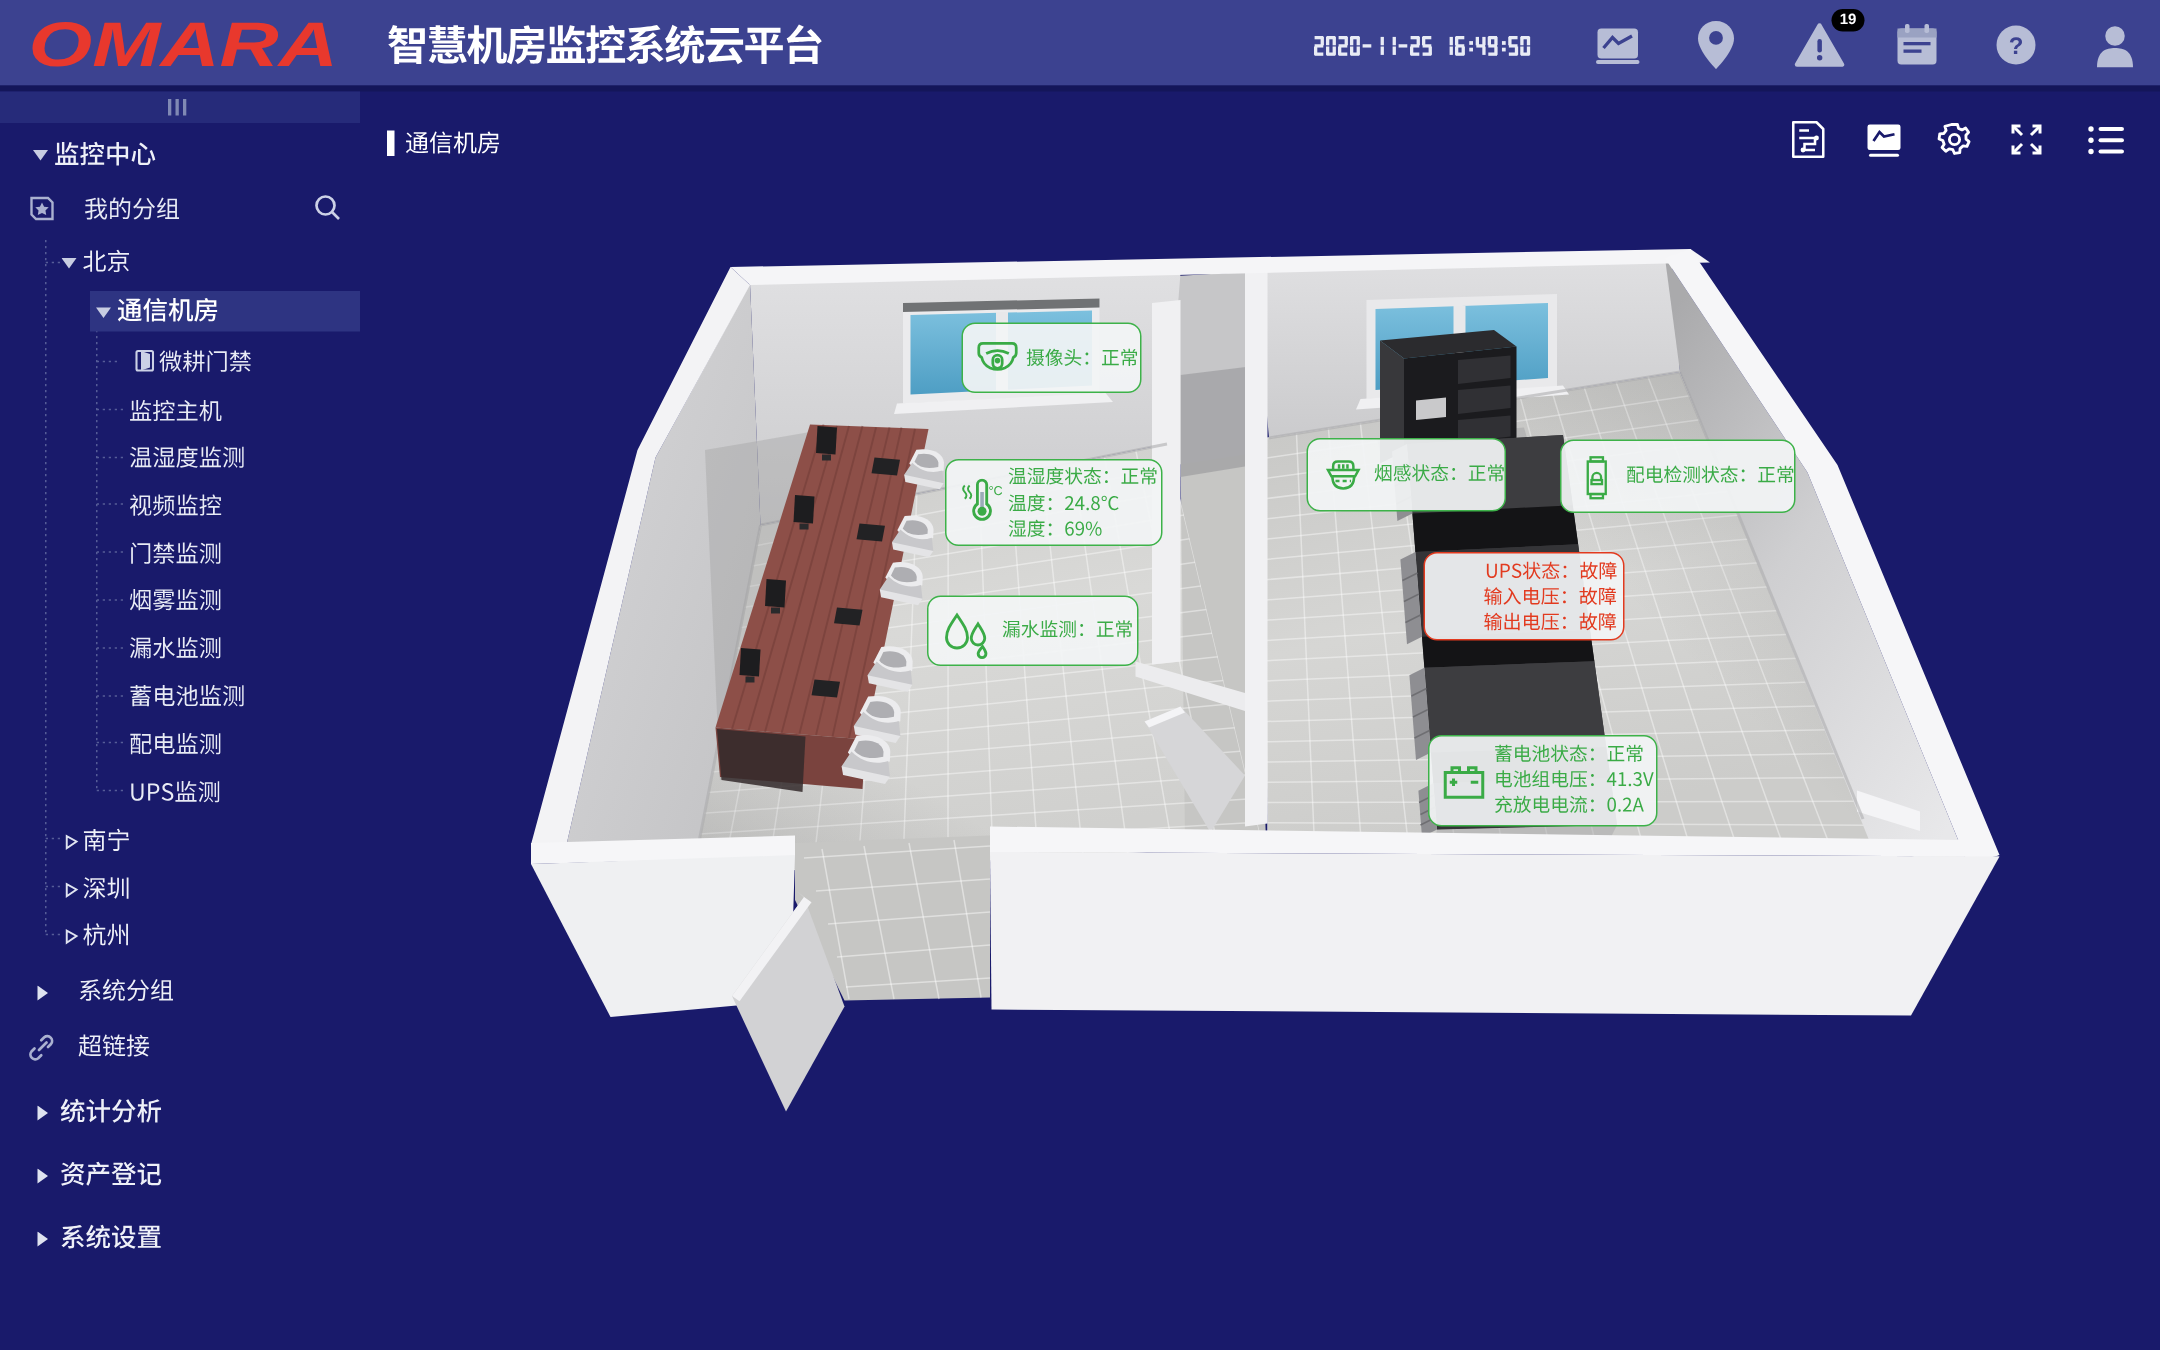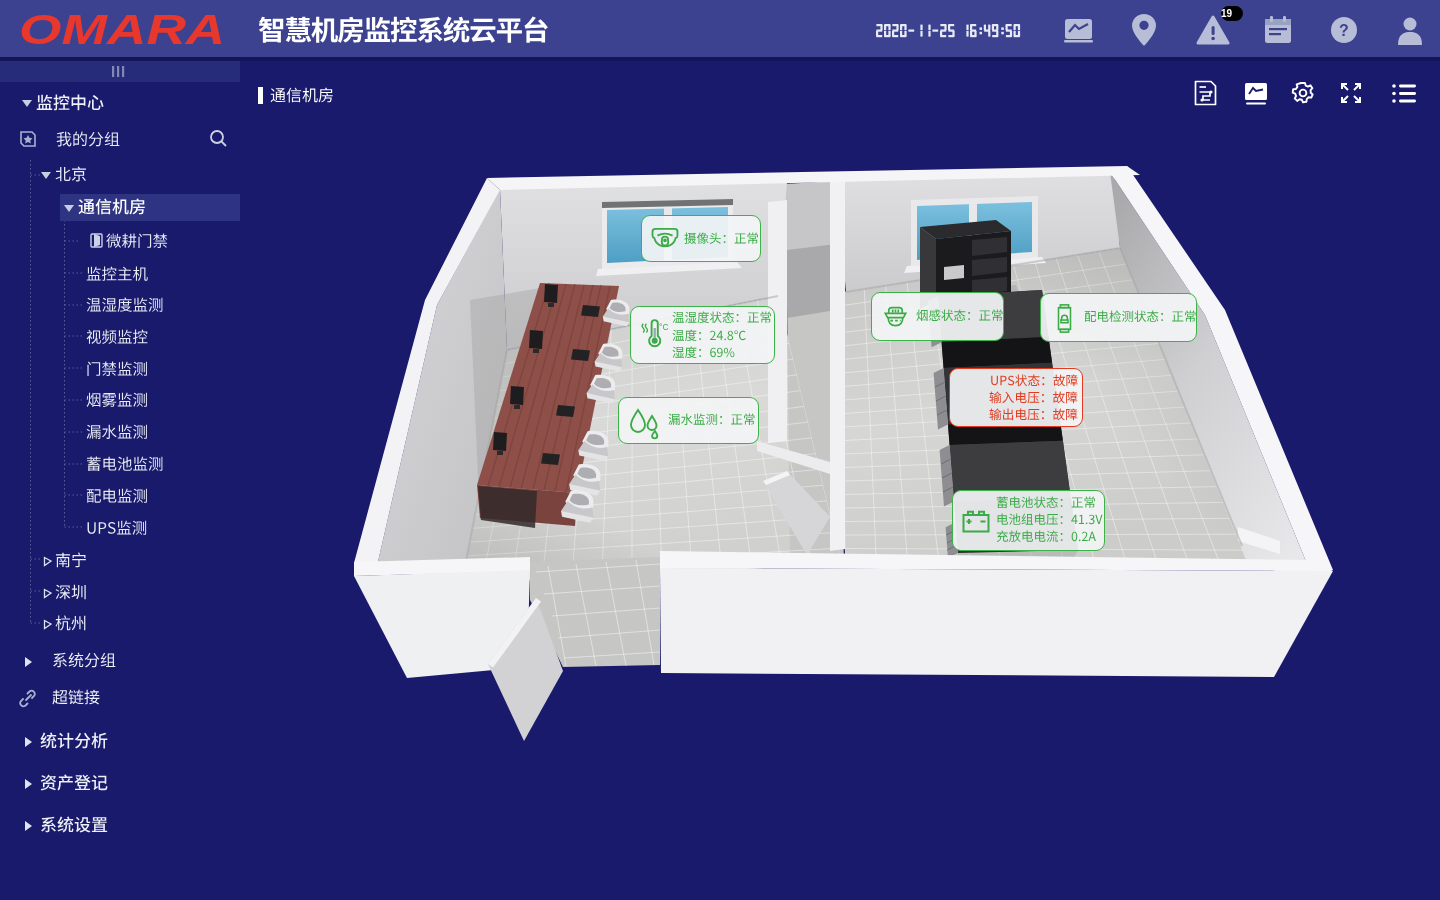--- a/index.html
+++ b/index.html
@@ -107,21 +107,21 @@
   </svg>
 <svg class="abs" style="left:1131px;top:13px" width="26" height="34" viewBox="0 0 26 34">
 <path d="M13 1 C6 1 1 6.3 1 12.6 C1 21 13 33 13 33 C13 33 25 21 25 12.6 C25 6.3 20 1 13 1 Z" fill="#b7bdd6"></path>
 <circle cx="13" cy="12.3" r="4.6" fill="#3c4290"></circle>
   </svg>
 <svg class="abs" style="left:1196px;top:14px" width="34" height="32" viewBox="0 0 34 32">
 <path d="M17 3 L32 29 L2 29 Z" fill="#b7bdd6" stroke="#b7bdd6" stroke-width="3" stroke-linejoin="round"></path>
 <rect x="15.6" y="12" width="3" height="9" rx="1.5" fill="#3c4290"></rect>
 <circle cx="17.1" cy="24.5" r="1.8" fill="#3c4290"></circle>
   </svg>
-<div class="abs" style="left:1221px;top:6px;width:22px;height:15px;background:#000000;border-radius:8px;color:#fff;font-size:10px;font-weight:bold;line-height:15px">19</div>
+<div class="abs" style="left:1221px;top:6px;width:22px;height:15px;background:#000000;border-radius:8px;color:#fff;font-size:10px;font-weight:bold;text-align:center;line-height:15px">19</div>
 <svg class="abs" style="left:1263px;top:15px" width="30" height="30" viewBox="0 0 30 30">
 <rect x="2" y="4" width="26" height="24" rx="2.5" fill="#b7bdd6"></rect>
 <rect x="2" y="4" width="26" height="6" fill="#9aa2c2"></rect>
 <rect x="7" y="1" width="3" height="6" rx="1.2" fill="#b7bdd6"></rect>
 <rect x="20" y="1" width="3" height="6" rx="1.2" fill="#b7bdd6"></rect>
 <rect x="6" y="13" width="18" height="2.2" fill="#3c4290"></rect>
 <rect x="6" y="18" width="12" height="2.2" fill="#3c4290"></rect>
   </svg>
 <svg class="abs" style="left:1330px;top:16px" width="28" height="28" viewBox="0 0 28 28">
 <circle cx="14" cy="14" r="13" fill="#b7bdd6"></circle>

